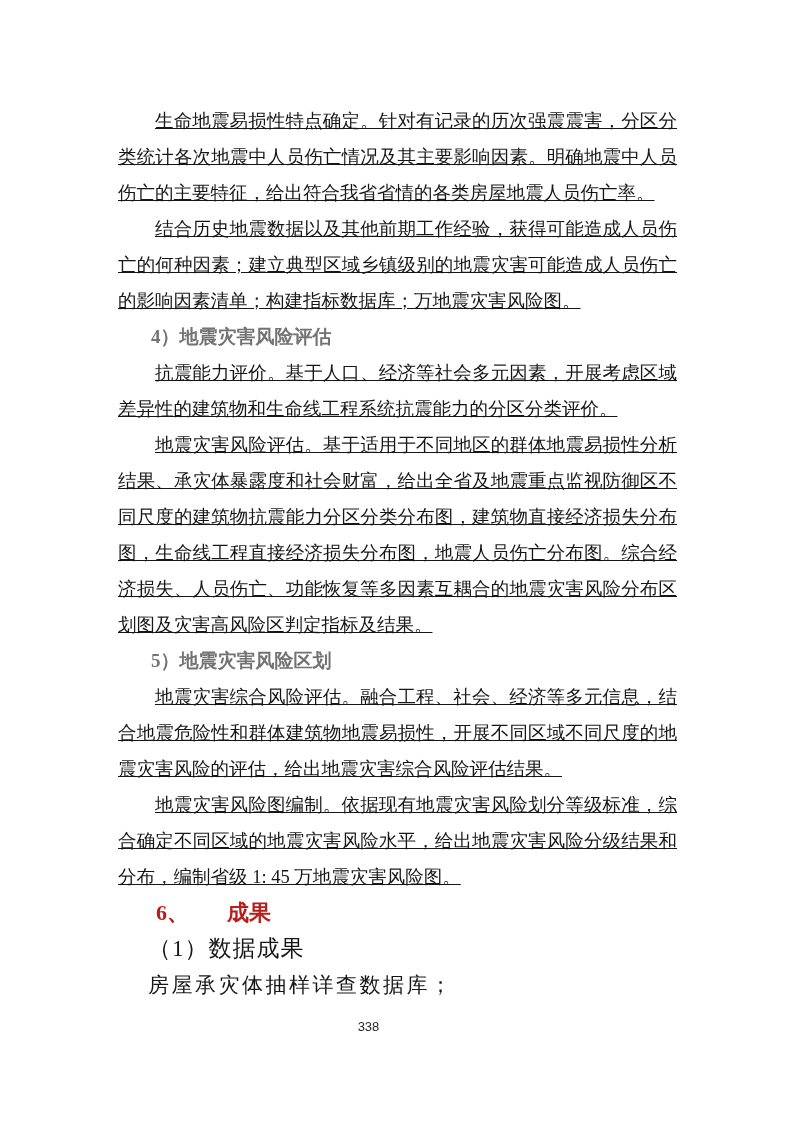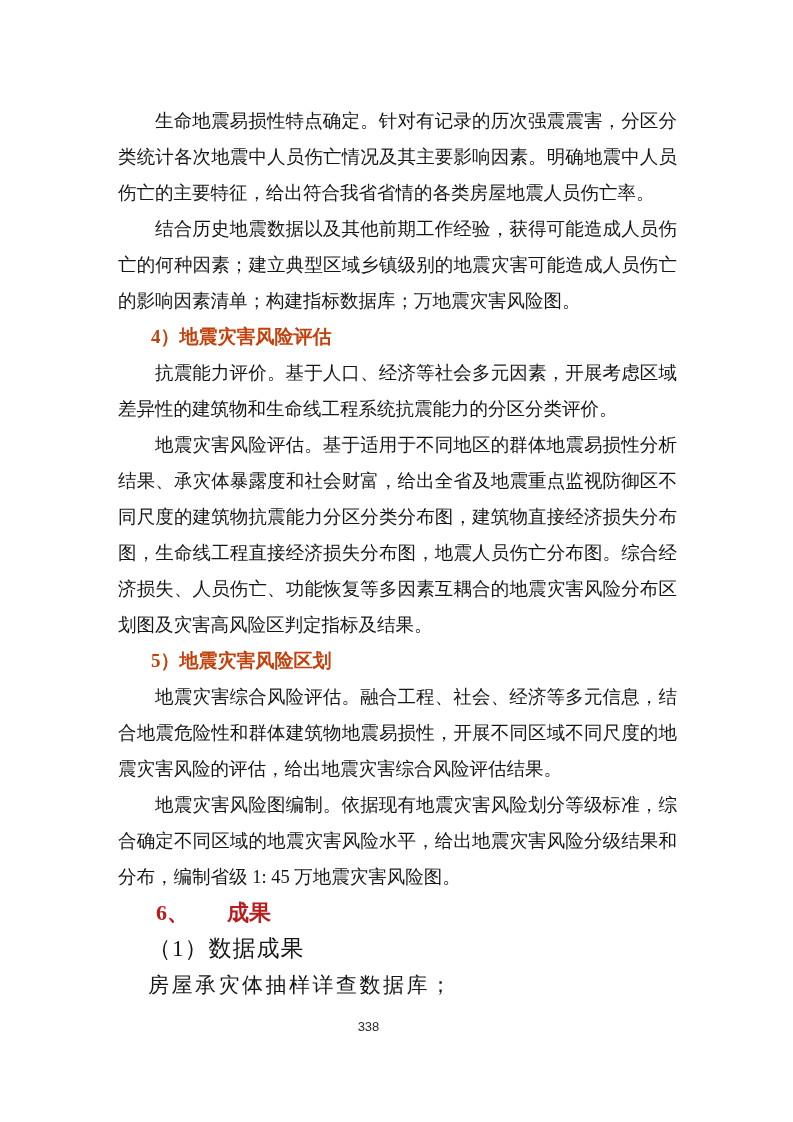--- a/index.html
+++ b/index.html
@@ -32,28 +32,29 @@
     margin: 0;
     font-size: 18.5px;
     line-height: 36px;
     text-align: justify;
     text-align-last: left;
     text-indent: 37px;
     line-break: strict;
     word-break: normal;
     overflow-wrap: normal;
     font-family: "Liberation Serif", "DejaVu Serif", serif;
+    text-decoration: underline;
   }
   .sec-heading {
     margin: 0;
     font-size: 19px;
     line-height: 36px;
     font-weight: bold;
     text-indent: 33px;
-    color: #c2410c;
+    color: #737373;
     font-family: "Liberation Serif", "DejaVu Serif", serif;
   }
   .major-heading {
     margin: 0;
     font-size: 22px;
     line-height: 36px;
     font-weight: bold;
     padding-left: 38px;
     color: #b91c1c;
   }

